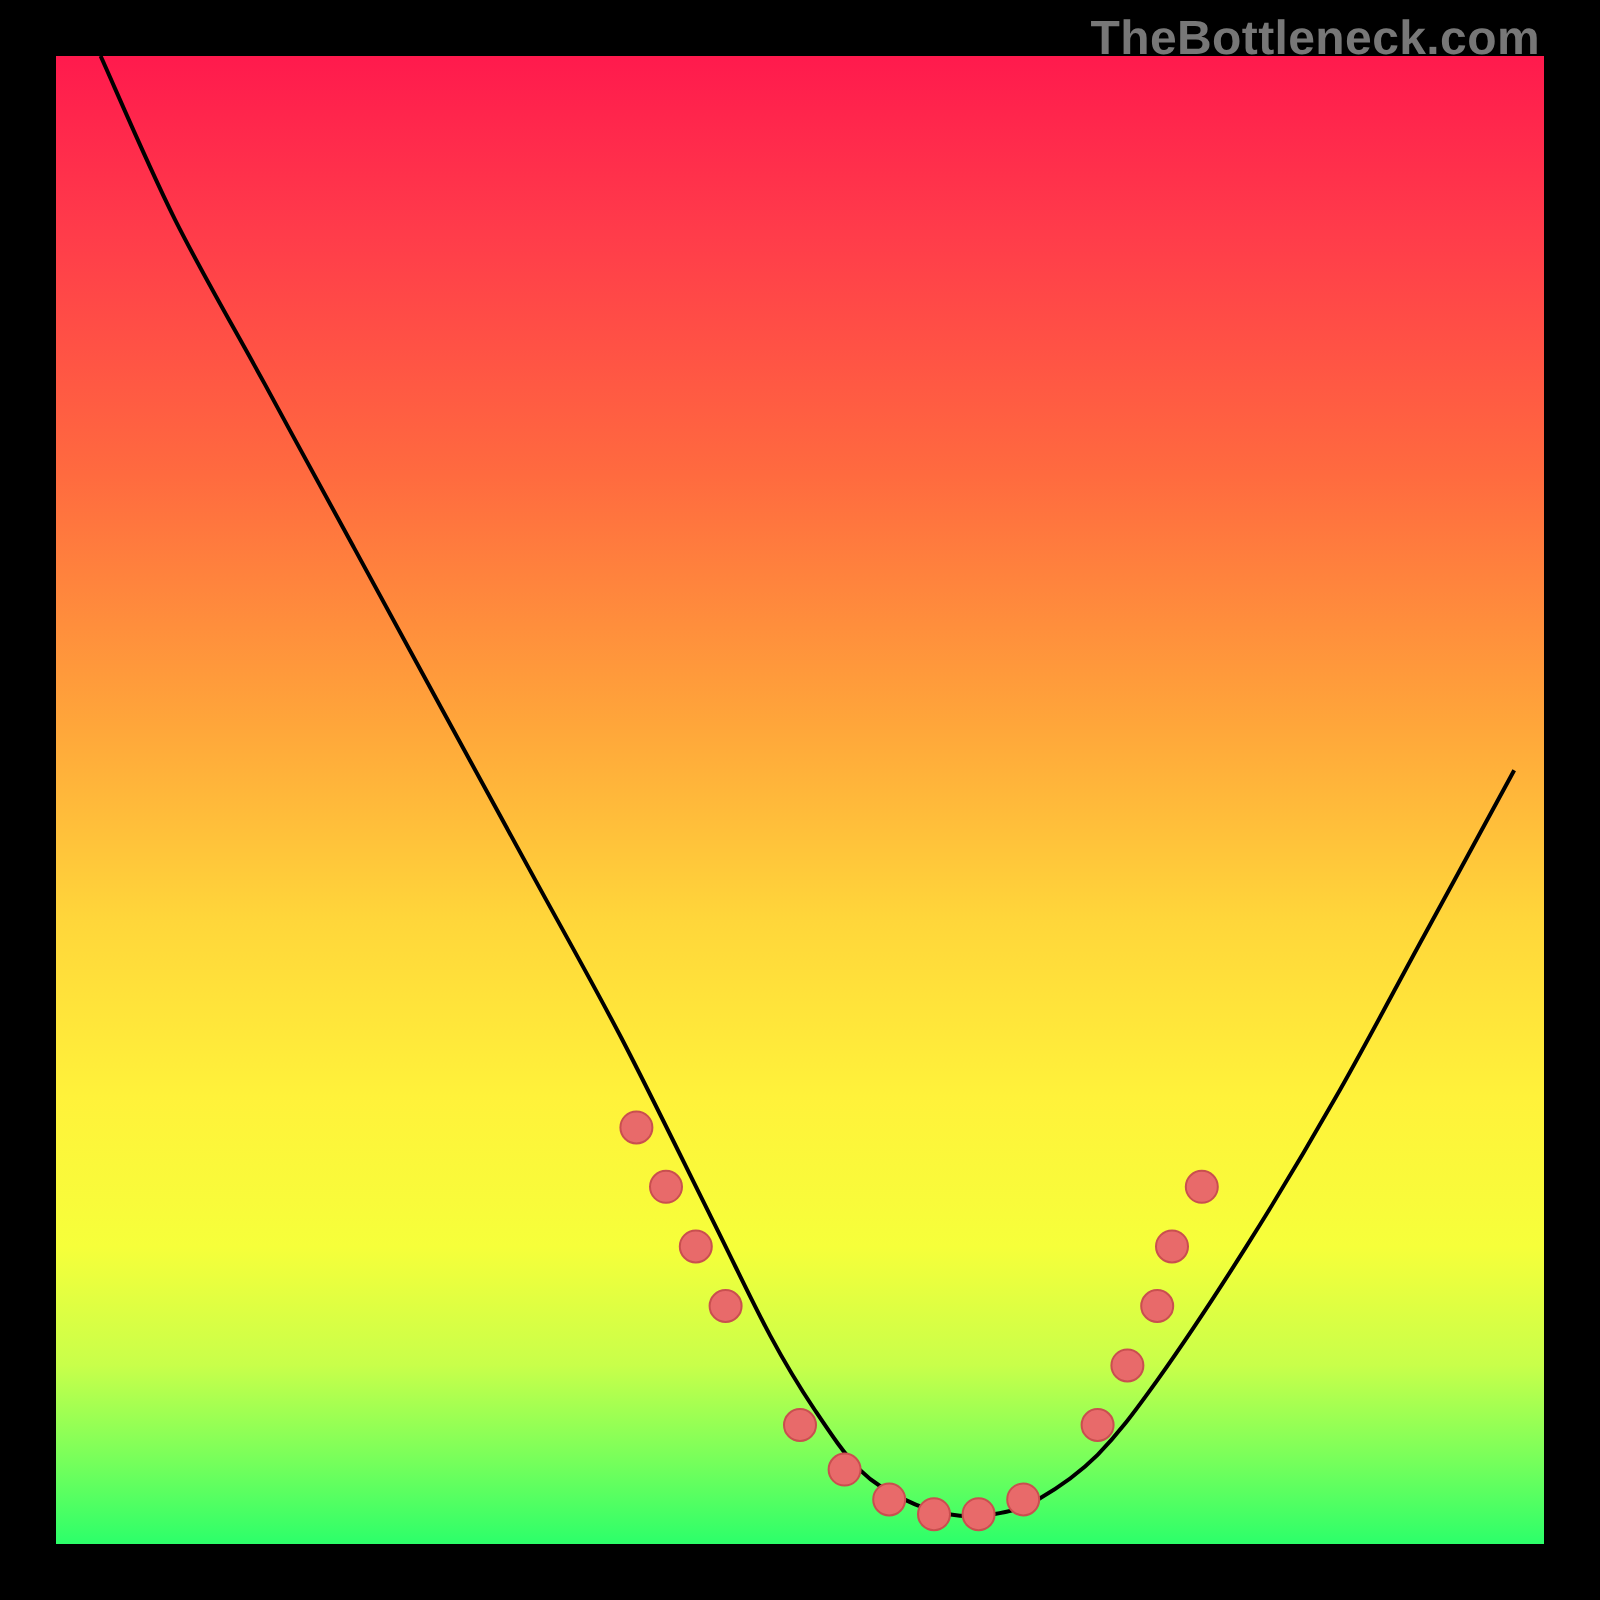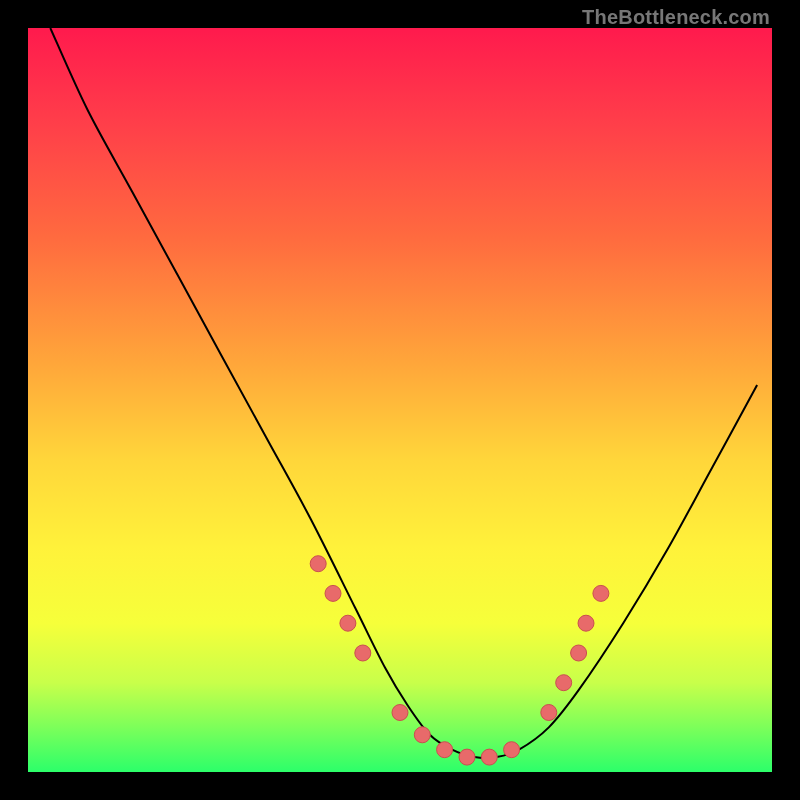--- a/index.html
+++ b/index.html
@@ -36,21 +36,21 @@
       #c8ff4a 88%,
       #7cff5a 94%,
       #2cff6a 100%
     );
   }
   .watermark {
     position: absolute;
     right: 30px;
     top: 6px;
     color: #777;
-    font-size: 20px;
+    font-size: 24px;
     font-weight: 600;
     letter-spacing: 0.2px;
     user-select: none;
     margin-left: 44px;
   }
   svg.lines {
     position: absolute;
     left: 0;
     top: 0;
   }

